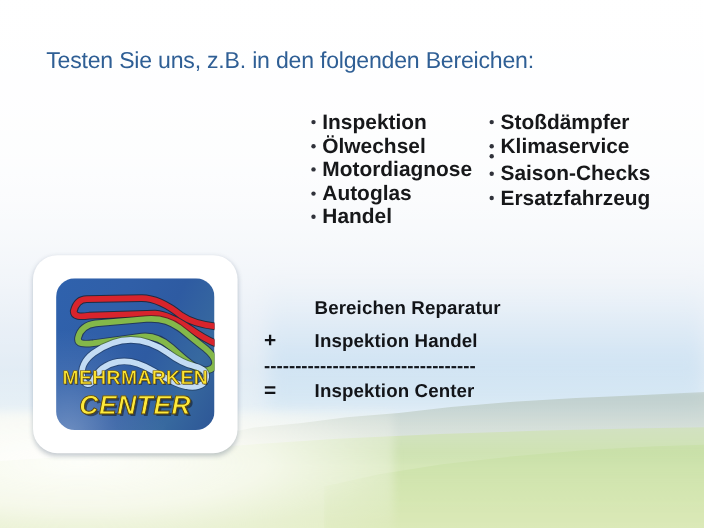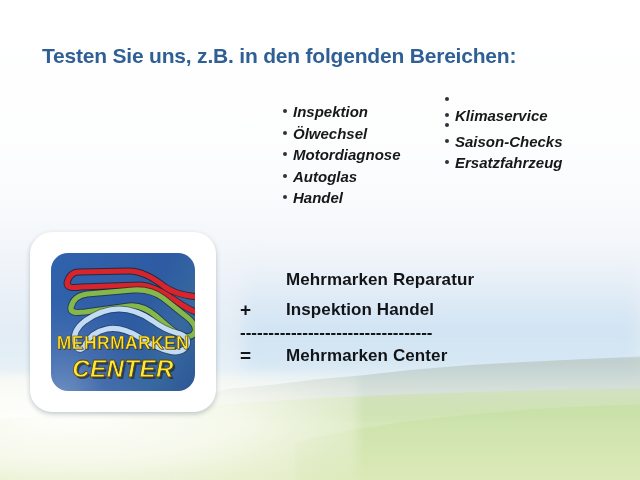--- a/index.html
+++ b/index.html
@@ -90,47 +90,46 @@
         rgba(255,255,255,0.34) 75%,
         rgba(255,255,255,0.30) 100%);
   }
 
   
   .headline {
     position: absolute;
     left: 42px;
     top: 44px;
     font-size: 21px;
-    font-weight: bold;
+    font-weight: normal;
     letter-spacing: -0.2px;
     color: #2f5f95;
     text-shadow: 0 1px 0 rgba(255,255,255,0.75);
     white-space: nowrap;
   }
 
   
   .bullets {
     position: absolute;
     top: 101px;
     display: flex;
     gap: 0px;
   }
   .bullet-col { display: block; }
   .bullet-col.col-left  { position: absolute; left: 283px; top: 0; }
   .bullet-col.col-right { position: absolute; left: 445px; top: 0; }
 
   .bullet-item {
     display: flex;
     align-items: baseline;
-    font-size: 15px;
+    font-size: 19px;
     font-weight: bold;
     color: #17181a;
     line-height: 21.5px;
     white-space: nowrap;
-    font-style: italic;
   }
   .bullet-dot {
     display: inline-block;
     width: 4px; height: 4px;
     border-radius: 50%;
     background: #30323a;
     margin-right: 6px;
     position: relative;
     top: -4px;
     flex: 0 0 auto;
@@ -291,20 +290,21 @@
       </div>
       <div class="bullet-item">
         <span class="bullet-dot"></span>
         <span>Handel</span>
       </div>
     </div>
 
     <div class="bullet-col col-right">
       <div class="bullet-item">
         <span class="bullet-dot"></span>
+        <span>Stoßdämpfer</span>
       </div>
       <div class="bullet-item">
         <span class="bullet-dot"></span>
         <span>Klimaservice</span>
       </div>
       <div class="bullet-item">
         <span class="bullet-dot"></span>
       </div>
       <div class="bullet-item">
         <span class="bullet-dot"></span>
@@ -314,30 +314,30 @@
         <span class="bullet-dot"></span>
         <span>Ersatzfahrzeug</span>
       </div>
     </div>
 
   </div>
 
   <div class="equation">
     <div class="eq-row">
       <span class="eq-op"></span>
-      <span class="eq-term">Mehrmarken Reparatur</span>
+      <span class="eq-term">Bereichen Reparatur</span>
     </div>
     <div class="eq-row">
       <span class="eq-op">+</span>
       <span class="eq-term">Inspektion Handel</span>
     </div>
     <div class="eq-rule">----------------------------------</div>
     <div class="eq-row">
       <span class="eq-op">=</span>
-      <span class="eq-term">Mehrmarken Center</span>
+      <span class="eq-term">Inspektion Center</span>
     </div>
   </div>
 
   <div class="logo-badge">
     <div class="logo-inner">
       <div class="logo-rays"></div>
 
       <svg class="logo-cars" viewBox="0 0 168 98">
 
         <g>

